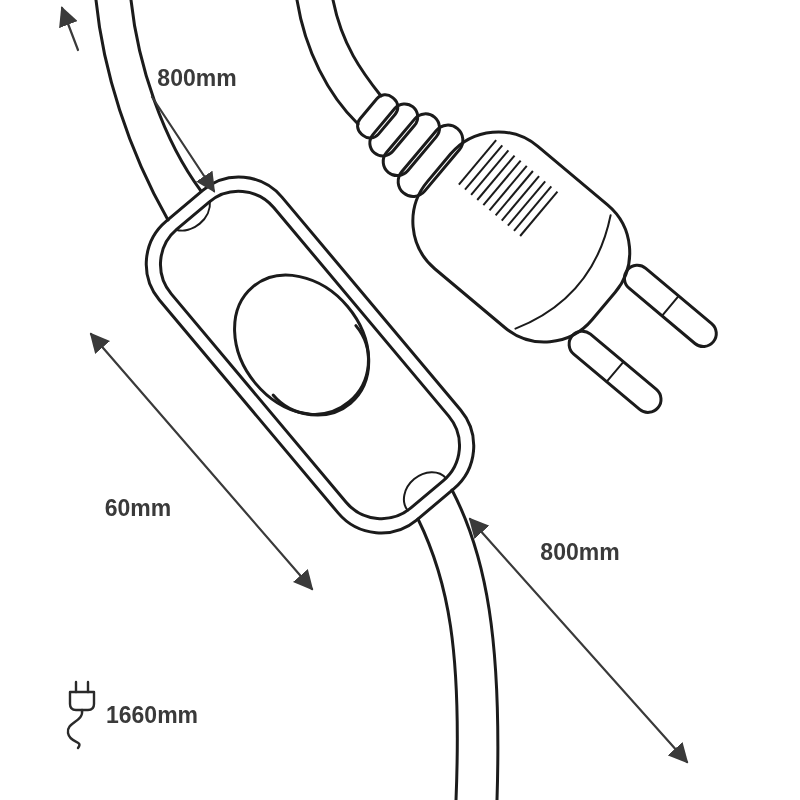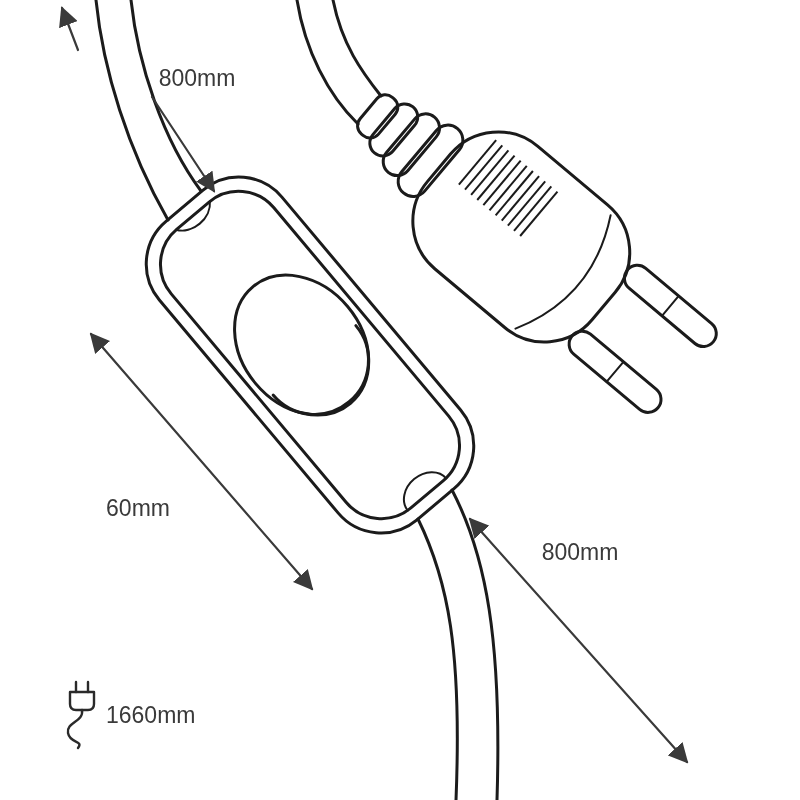--- a/index.html
+++ b/index.html
@@ -7,20 +7,21 @@
     padding: 0;
     background: #ffffff;
     font-family: "Liberation Sans", sans-serif;
   }
   .canvas {
     position: relative;
     width: 800px;
     height: 800px;
     background: #ffffff;
     overflow: hidden;
+    font-weight: bold;
   }
   svg { display: block; }
   .outline {
     fill: none;
     stroke: #1b1b1b;
     stroke-width: 3;
     stroke-linecap: round;
     stroke-linejoin: round;
   }
   .thin {

